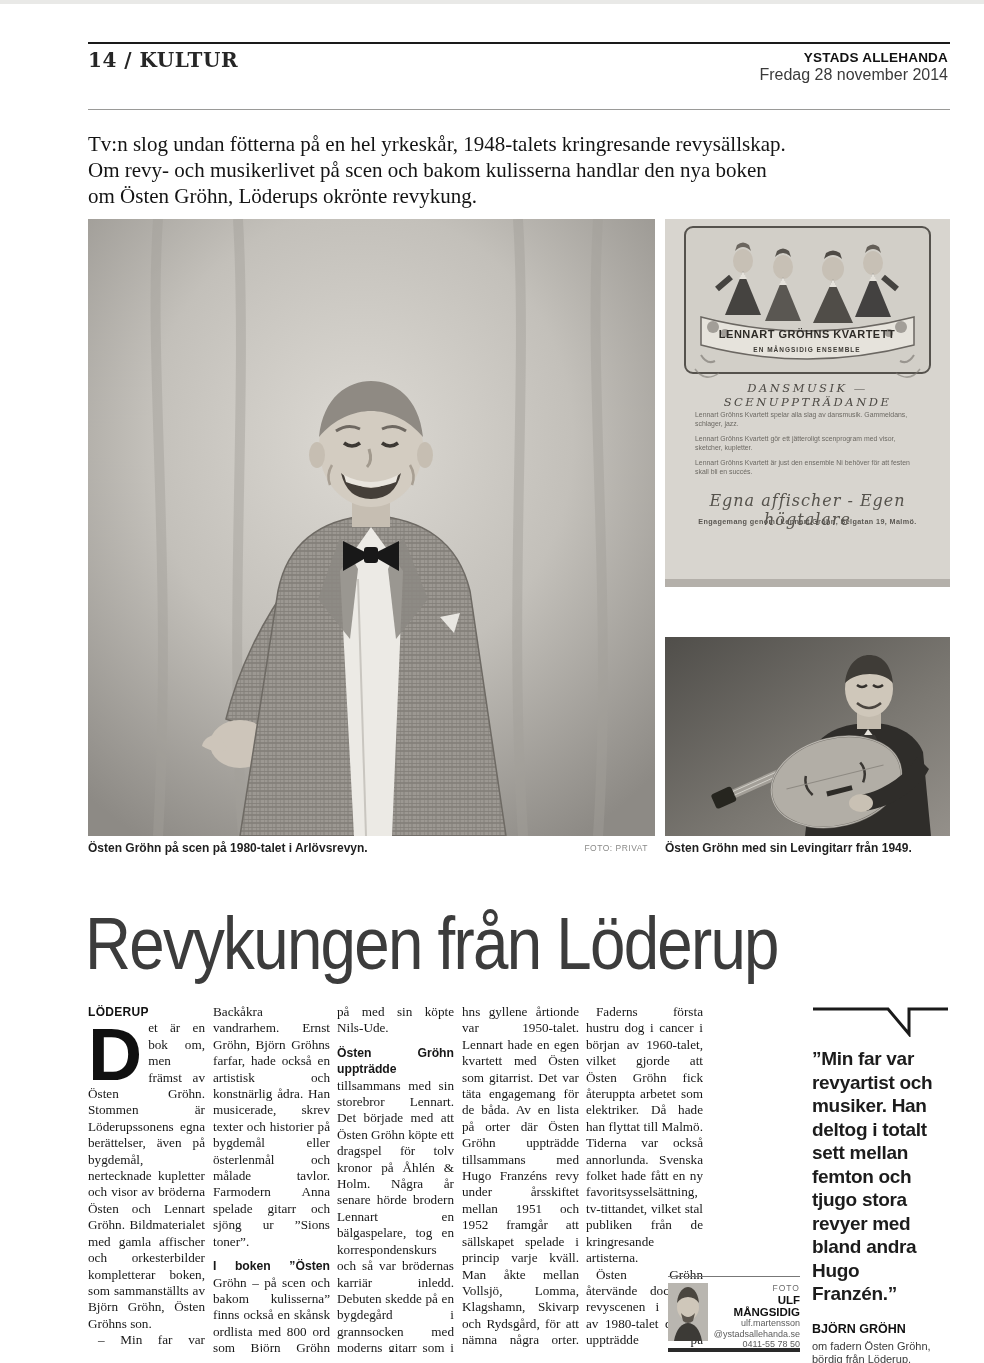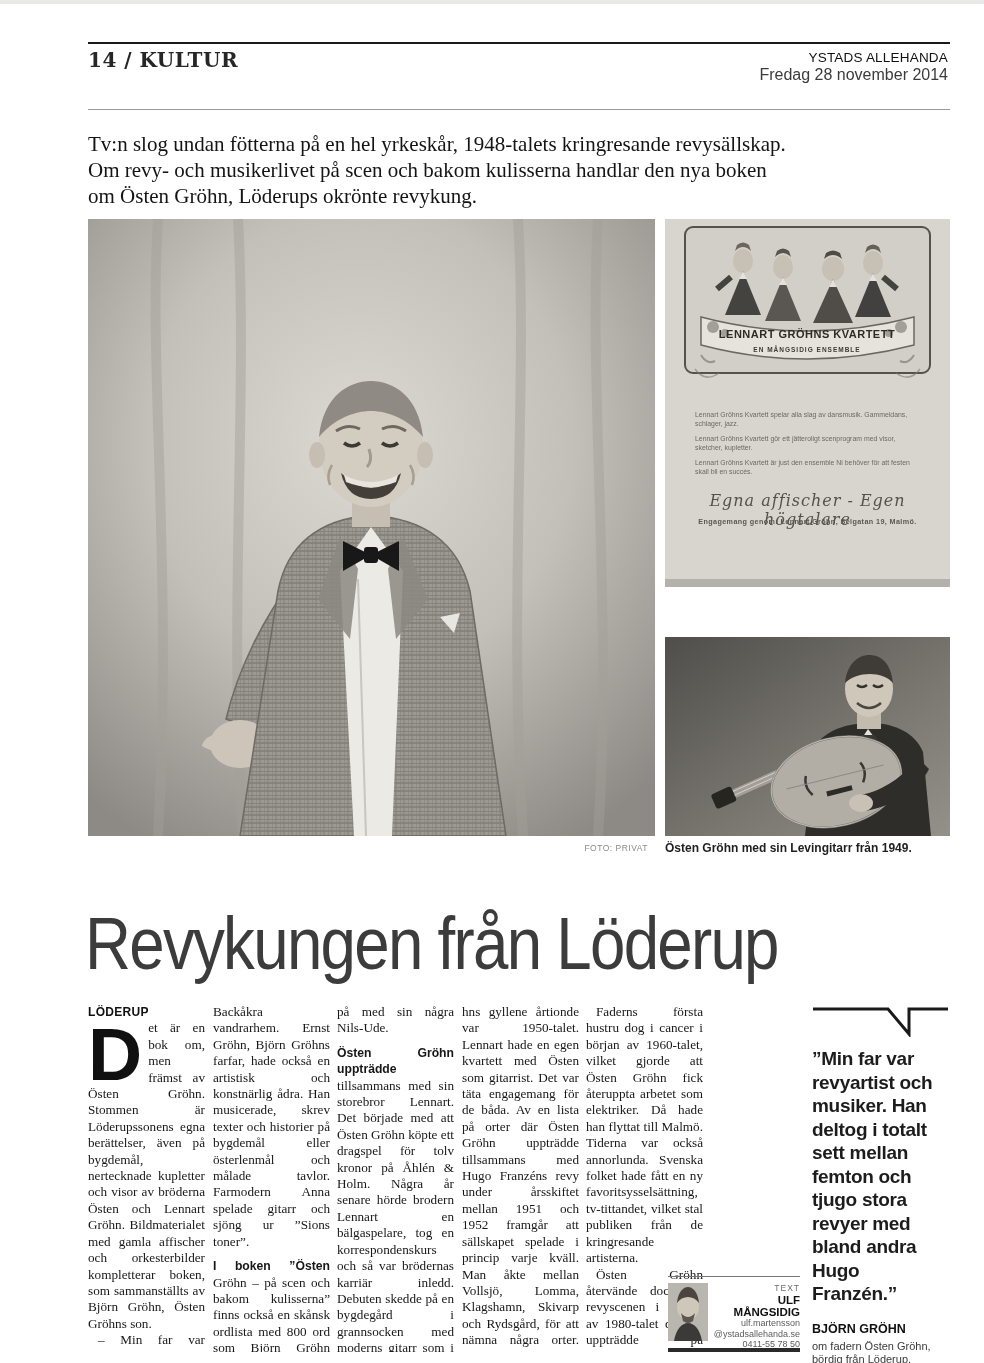--- a/index.html
+++ b/index.html
@@ -5,21 +5,21 @@
   html,body{margin:0;padding:0;background:#e9e9e7;}
   #page{position:relative;width:984px;height:1363px;background:#ffffff;margin:4px auto;
         font-family:"Liberation Serif","DejaVu Serif",serif;color:#1b1b1b;overflow:hidden;}
   .abs{position:absolute;}
   
   .rule{background:#1a1a1a;}
   .rule-light{background:#9a9a98;}
   #section-label{left:88px;top:44px;font-family:"DejaVu Serif",serif;font-weight:bold;
       font-size:20px;letter-spacing:.5px;color:#262626;}
   #masthead{right:36px;top:46px;text-align:right;font-family:"Liberation Sans",sans-serif;}
-  #masthead .mh-name{font-weight:normal;font-size:13.5px;letter-spacing:.2px;color:#111;text-align:right;}
+  #masthead .mh-name{font-weight:bold;font-size:13.5px;letter-spacing:.2px;color:#111;text-align:right;}
   #masthead .mh-date{font-size:16px;color:#3b3b3b;margin-top:1px;}
   
   #standfirst{left:88px;top:127px;width:700px;font-size:21px;line-height:26px;color:#141414;}
   
   .photo{background:#cfccc6;overflow:hidden;}
   #main-photo{left:88px;top:215px;width:567px;height:617px;}
   #poster-photo{left:665px;top:215px;width:285px;height:368px;background:#dad7d1;}
   #guitar-photo{left:665px;top:633px;width:285px;height:199px;}
   .caption{font-family:"Liberation Sans",sans-serif;font-weight:bold;font-size:12px;
       line-height:15px;color:#1f1f1f;}
@@ -174,20 +174,21 @@
           <circle cx="60" cy="114" r="4"></circle>
         <circle cx="236" cy="108" r="6"></circle>
           <circle cx="224" cy="114" r="4"></circle>
         <path d="M36 136 q6 10 14 6 M249 136 q-6 10 -14 6" stroke="#6b6762" stroke-width="2" fill="none"></path>
       </g>
       <text x="142" y="119" text-anchor="middle" font-family="Liberation Sans, sans-serif" font-weight="bold" font-size="11" letter-spacing=".5" fill="#2e2b27">LENNART GRÖHNS KVARTETT</text>
       <text x="142" y="133" text-anchor="middle" font-family="Liberation Sans, sans-serif" font-weight="bold" font-size="6.5" letter-spacing="1" fill="#3d3a35">EN MÅNGSIDIG ENSEMBLE</text>
       <path d="M30 150 q10 14 24 4 M255 150 q-10 14 -24 4" stroke="#7d7973" stroke-width="1.5" fill="none" opacity=".6"></path>
       <rect x="0" y="360" width="285" height="8" fill="#8f8c86" opacity=".5"></rect>
     </svg>
+    <div class="poster-txt" id="poster-heading">DANSMUSIK  —  SCENUPPTRÄDANDE</div>
     <div class="poster-line" id="poster-line1">Lennart Gröhns Kvartett spelar alla slag av dansmusik. Gammeldans, schlager, jazz.</div>
     <div class="poster-line" id="poster-line2">Lennart Gröhns Kvartett gör ett jätteroligt scenprogram med visor, sketcher, kupletter.</div>
     <div class="poster-line" id="poster-line3">Lennart Gröhns Kvartett är just den ensemble Ni behöver för att festen skall bli en succés.</div>
     <div class="poster-txt" id="poster-tagline">Egna affischer   -   Egen högtalare</div>
     <div class="poster-txt" id="poster-contact">Engagemang genom: Lennart Gröhn, Selgatan 19, Malmö.</div>
   </div>
 
 
   <div class="abs photo" id="guitar-photo">
     <svg width="285" height="199" viewBox="0 0 285 199">
@@ -222,40 +223,41 @@
         <path d="M142 132 q-5 10 2 20 M198 132 q5 10 -2 20" stroke="#3a3733" stroke-width="2.5" fill="none"></path>
         <rect x="158" y="152" width="26" height="5" fill="#2d2b27"></rect>
         <path d="M120 140 H220" stroke="#8e8a83" stroke-width="1"></path>
       </g>
 
       <path d="M252 120 C240 140 215 155 195 158 L200 174 C228 170 254 152 264 132 Z" fill="#2f2d2a"></path>
       <ellipse cx="196" cy="166" rx="12" ry="9" fill="#c9c1b4"></ellipse>
     </svg>
   </div>
 
+  <div class="abs caption" id="main-caption">Östen Gröhn på scen på 1980-talet i Arlövsrevyn.</div>
   <div class="abs" id="main-credit">FOTO: PRIVAT</div>
   <div class="abs caption" id="guitar-caption">Östen Gröhn med sin Levingitarr från 1949.</div>
 
   <h1 class="abs" id="headline" style="margin:0;">Revykungen från Löderup</h1>
 
   <div class="col" id="col1">
     <p class="kicker">LÖDERUP</p>
     <p><span class="dropcap">D</span><span>et är en bok om, men främst av Östen Gröhn. Stommen är Löderupssonens egna berättelser, även på bygdemål, nertecknade kupletter och visor av bröderna Östen och Lennart Gröhn. Bildmaterialet med gamla affischer och orkesterbilder kompletterar boken, som sammanställts av Björn Gröhn, Östen Gröhns son.</span></p>
     <p class="ind">– Min far var revyartist och musiker. Han deltog i totalt sett mellan femton och tjugo stora revyer med bland andra Hugo Franzén, säger Björn Gröhn.</p>
 
   </div>
 
   <div class="col" id="col2">
     <p>Backåkra vandrarhem. Ernst Gröhn, Björn Gröhns farfar, hade också en artistisk och konstnärlig ådra. Han musicerade, skrev texter och historier på bygdemål eller österlenmål och målade tavlor. Farmodern Anna spelade gitarr och sjöng ur ”Sions toner”.</p>
     <p class="lead-p"><span class="blead">I boken ”Östen</span><span> Gröhn – på scen och bakom kulisserna” finns också en skånsk ordlista med 800 ord som Björn Gröhn sammanställt. Den är bra för dem som inte vet vad en rabba (kålrot) är eller inte förstår vad någon är som är sjikjebodd (skickebud, ombud, sändebud).</span></p>
 
   </div>
 
   <div class="col" id="col3">
-    <p>på med sin några Nils-Ude.</p>
+    <p>på med sin köpte Nils-Ude.</p>
     <p class="lead-p"><span class="blead">Östen Gröhn uppträdde</span><span> tillsammans med sin storebror Lennart. Det började med att Östen Gröhn köpte ett dragspel för tolv kronor på Åhlén &amp; Holm. Några år senare hörde brodern Lennart en bälgaspelare, tog en korrespondenskurs och så var brödernas karriär inledd. Debuten skedde på en bygdegård i grannsocken med moderns gitarr som i all hast lackerades om för att se moderiktig ut.</span></p>
 
   </div>
 
   <div class="col" id="col4">
     <p>hns gyllene årtionde var 1950-talet. Lennart hade en egen kvartett med Östen som gitarrist. Det var täta engagemang för de båda. Av en lista på orter där Östen Gröhn uppträdde tillsammans med Hugo Franzéns revy under årsskiftet mellan 1951 och 1952 framgår att sällskapet spelade i princip varje kväll. Man åkte mellan Vollsjö, Lomma, Klagshamn, Skivarp och Rydsgård, för att nämna några orter. Hugo Franzén var Arlövs revykung och omåttligt populär när han med sitt sällskap åkte på turné.</p>
 
   </div>
 
   <div class="col" id="col5">
@@ -275,21 +277,21 @@
   <div class="abs" id="byline-box">
     <div class="top-rule"></div>
     <svg id="byline-photo" viewBox="0 0 40 58">
       <rect width="40" height="58" fill="#b9b6b0"></rect>
       <ellipse cx="20" cy="24" rx="11" ry="13" fill="#cfc7ba"></ellipse>
       <path d="M9 20 C10 8 16 4 20 4 C24 4 30 8 31 20 C26 12 14 12 9 20 Z" fill="#4a463f"></path>
       <path d="M13 30 q7 8 14 0 l-2 8 q-5 4 -10 0 Z" fill="#5c564e"></path>
       <path d="M6 58 C8 46 14 40 20 40 C26 40 32 46 34 58 Z" fill="#3c3a36"></path>
     </svg>
     <div id="byline-text">
-      <div id="byline-label">TEXT</div>
+      <div id="byline-label">FOTO</div>
       <div id="byline-name">ULF MÅNGSIDIG</div>
       <div class="byline-small">ulf.martensson</div>
       <div class="byline-small">@ystadsallehanda.se</div>
       <div class="byline-small">0411-55 78 50</div>
     </div>
     <div class="bottom-rule"></div>
   </div>
 
 </div>
 

